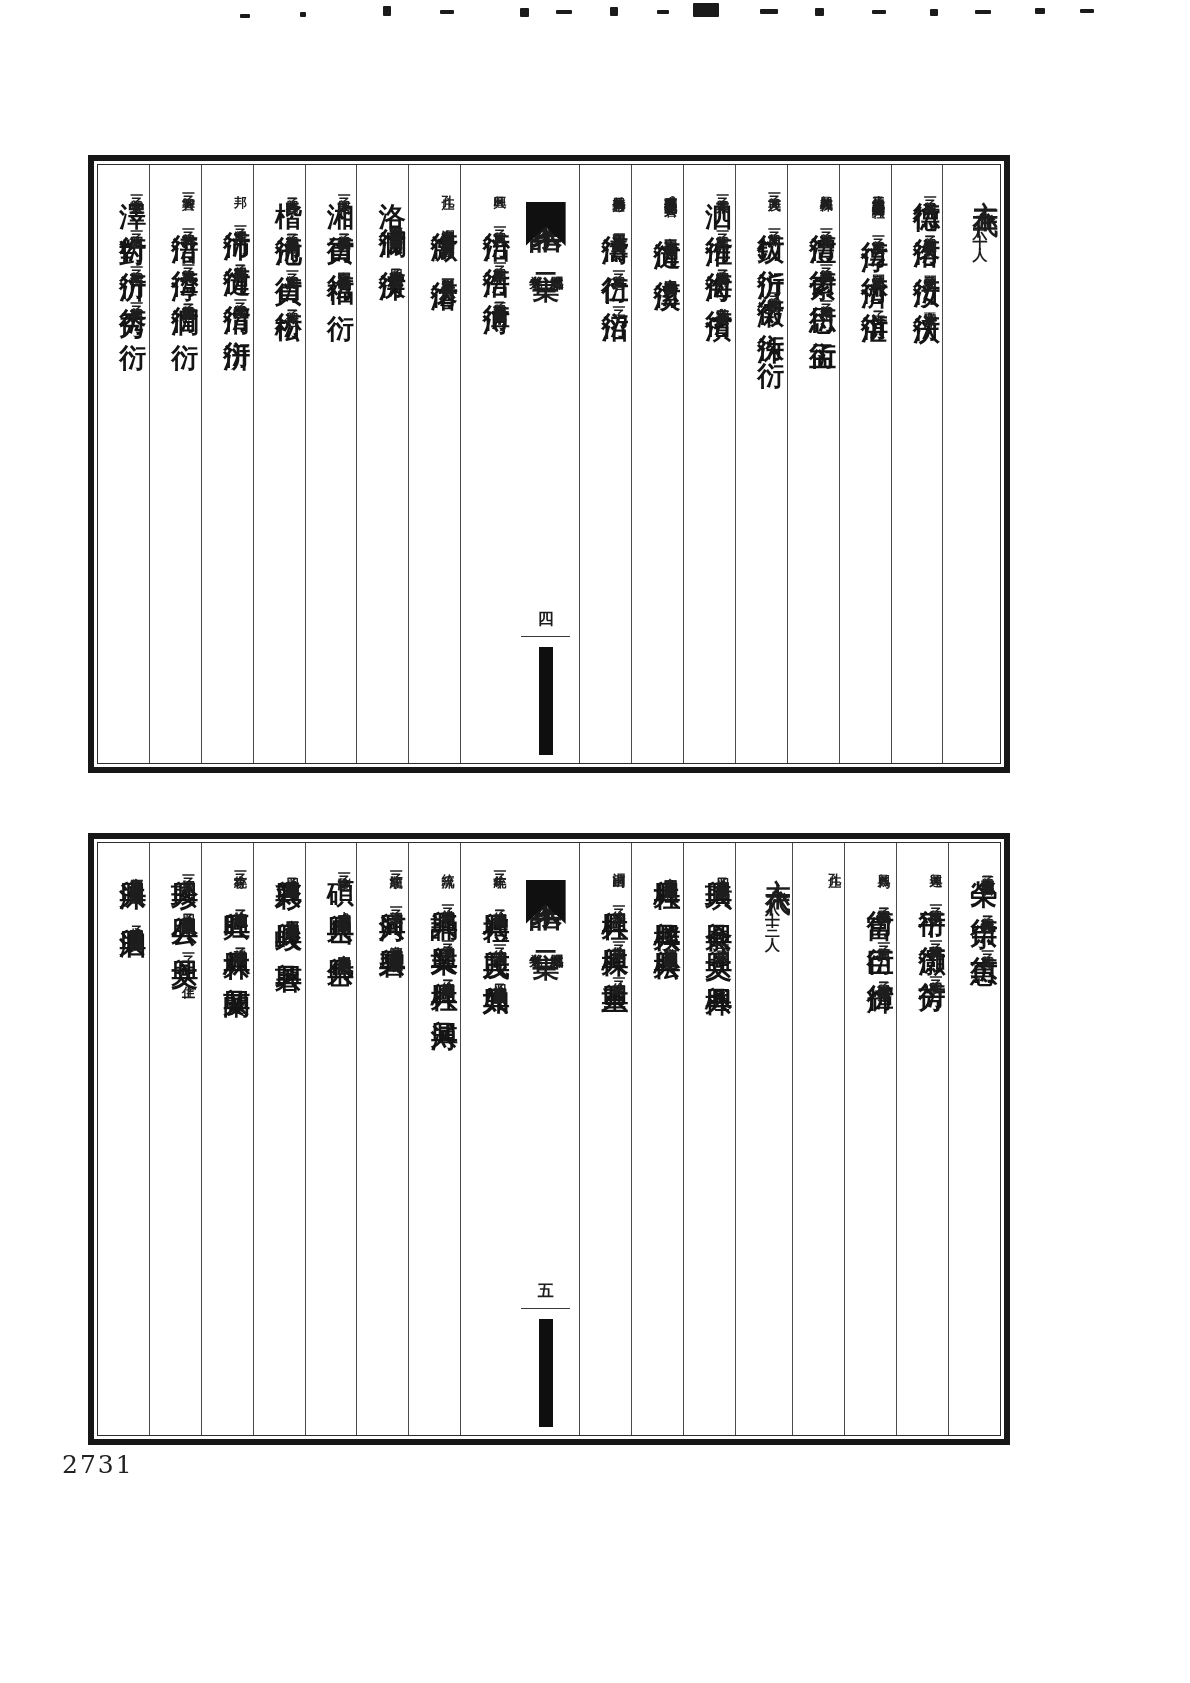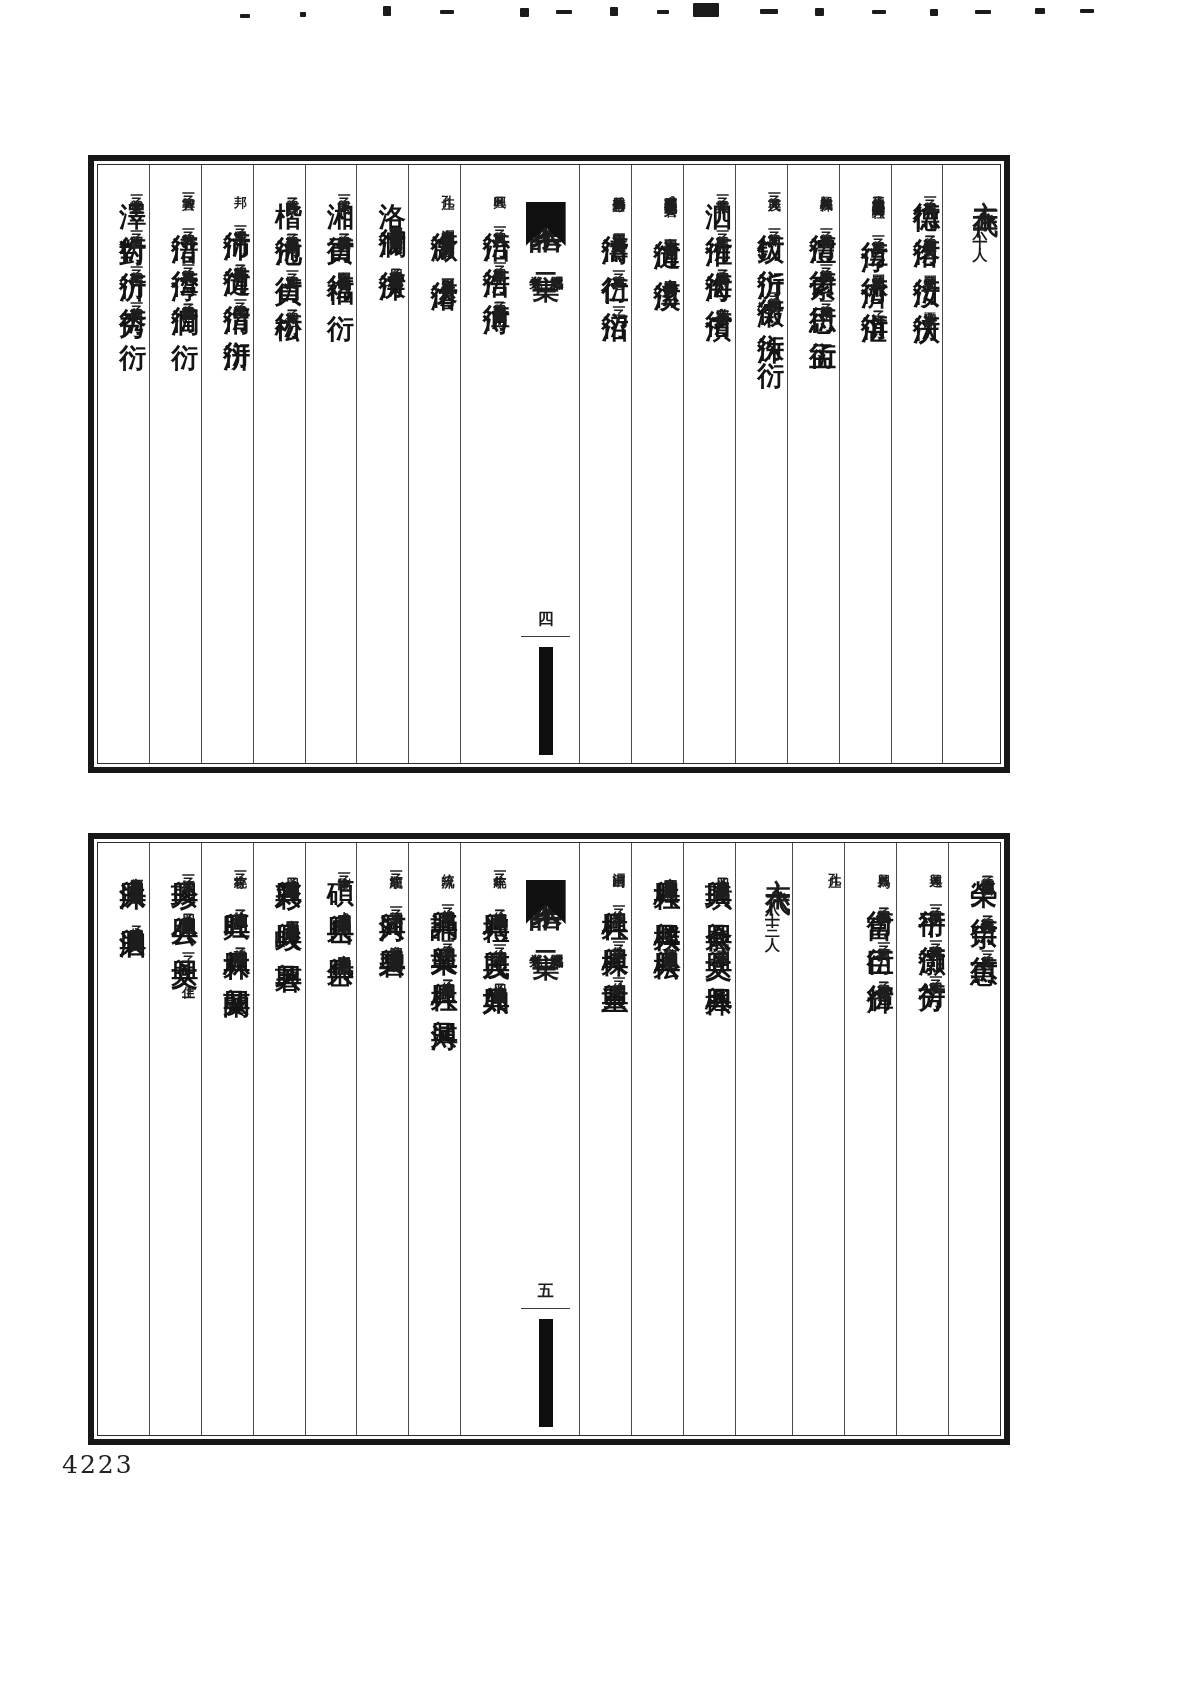--- a/index.html
+++ b/index.html
@@ -123,13 +123,13 @@
       <div class="col"><span class="seg"><span class="nt" style="max-height: 21.6px;">統流</span></span><span class="gap"></span><span class="seg"><span class="nm">興誦</span><span class="nt" style="max-height: 37.2px;">子一統材</span></span><span class="gap"></span><span class="seg"><span class="nm">興業</span><span class="nt" style="max-height: 37.2px;">子一統元</span></span><span class="gap"></span><span class="seg"><span class="nm">興柱</span><span class="nt" style="max-height: 52.8px;">子二統書統經</span></span><span class="gap"></span><span class="seg"><span class="nm">興溥</span></span><span class="gap"></span></div>
       <div class="col"><span class="seg"><span class="nt" style="max-height: 37.2px;">子一統順</span></span><span class="gap"></span><span class="seg"><span class="nm">興河</span><span class="nt" style="max-height: 37.2px;">子一統丕</span></span><span class="gap"></span><span class="seg"><span class="nm">興碧</span><span class="nt" style="max-height: 130.8px;">字清美庠生子四統麟統玫統珍統珠</span></span><span class="gap"></span></div>
       <div class="col"><span class="seg"><span class="nm">碩</span><span class="nt" style="max-height: 37.2px;">子一統剛</span></span><span class="gap"></span><span class="seg"><span class="nm">興岳</span><span class="nt" style="max-height: 99.6px;">大成書院奉祀生子一統琪</span></span><span class="gap"></span><span class="seg"><span class="nm">興岱</span><span class="nt" style="max-height: 68.4px;">字東峯嗣子統崟</span></span><span class="gap"></span></div>
       <div class="col"><span class="seg"><span class="nm">興彩</span><span class="nt" style="max-height: 84px;">子四統瑛統珢統琚統瑤</span></span><span class="gap"></span><span class="seg"><span class="nm">興峻</span><span class="nt" style="max-height: 84px;">字魯石庠生子一統拜</span></span><span class="gap"></span><span class="seg"><span class="nm">興著</span></span><span class="gap"></span></div>
       <div class="col"><span class="seg"><span class="nt" style="max-height: 37.2px;">子一統存</span></span><span class="gap"></span><span class="seg"><span class="nm">興旺</span><span class="nt" style="max-height: 52.8px;">子二統洽統知</span></span><span class="gap"></span><span class="seg"><span class="nm">興林</span><span class="nt" style="max-height: 52.8px;">子二統現統岩</span></span><span class="gap"></span><span class="seg"><span class="nm">興蘭</span></span><span class="gap"></span></div>
       <div class="col"><span class="seg"><span class="nm">興珍</span><span class="nt" style="max-height: 37.2px;">子一統深</span></span><span class="gap"></span><span class="seg"><span class="nm">興公</span><span class="nt" style="max-height: 84px;">子四統秋統棟統春統昌</span></span><span class="gap"></span><span class="seg"><span class="nm">興文</span><span class="nt" style="max-height: 21.6px;">子一</span></span><span class="gap"></span><span class="seg"><span class="nt" style="max-height: 21.6px;">上住</span></span><span class="gap"></span></div>
       <div class="col"><span class="seg"><span class="nm">興洙</span><span class="nt" style="max-height: 130.8px;">字魯源優廩生子三統瑚統理統璣出嗣</span></span><span class="gap"></span><span class="seg"><span class="nm">興泗</span><span class="nt" style="max-height: 115.2px;">子六統璞統廣統珣統琳統和統棟</span></span><span class="gap"></span></div>
     </div>
 </div>
 
-<div class="page-num">4223</div>
+<div class="page-num">2731</div>
 
 </body></html>

